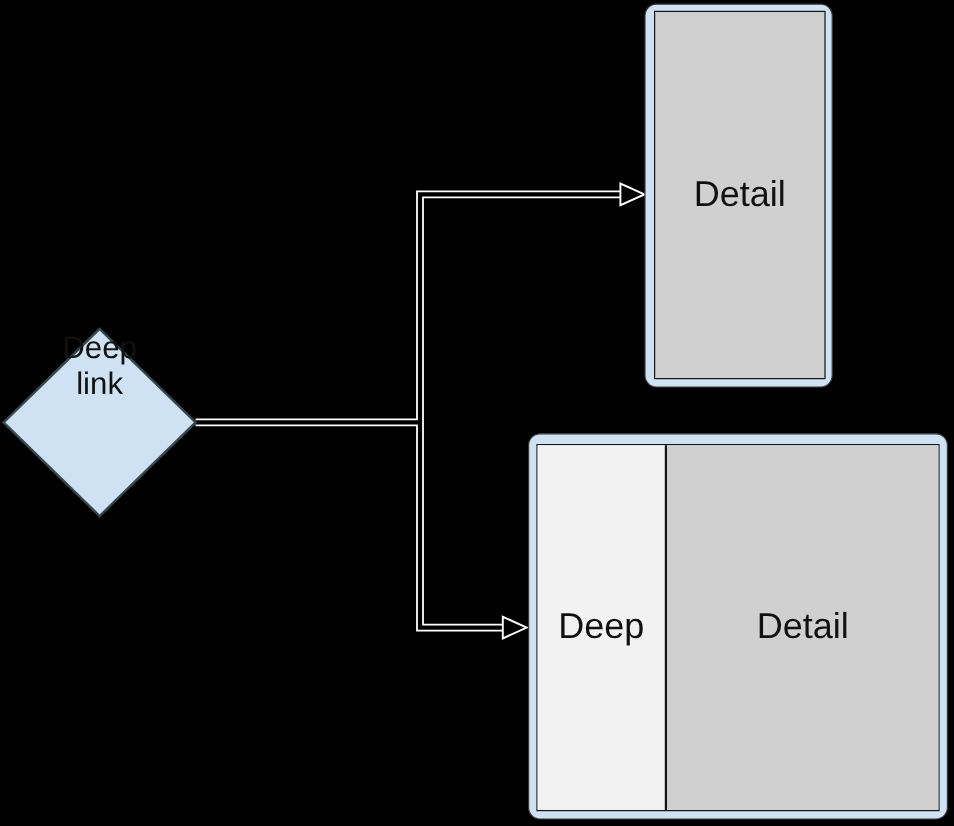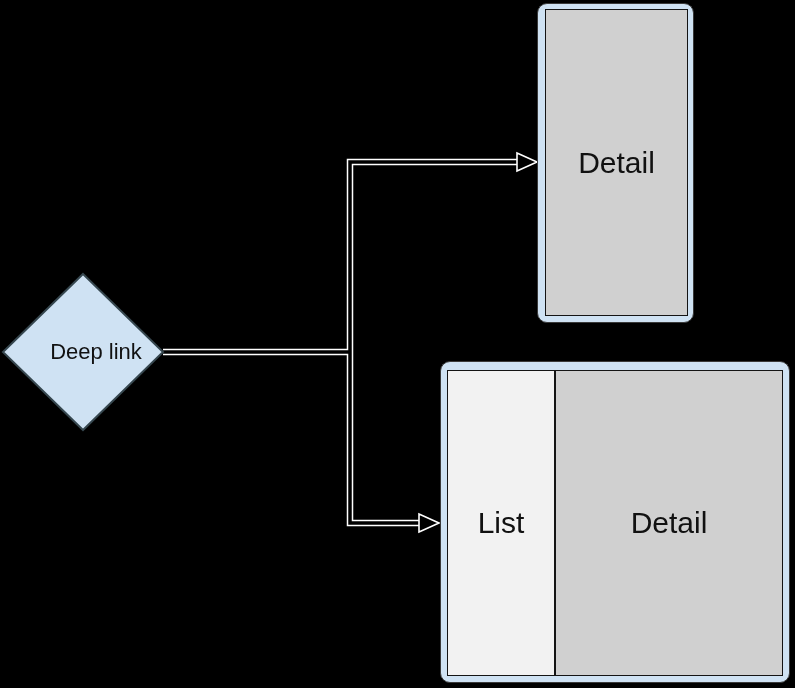--- a/index.html
+++ b/index.html
@@ -26,25 +26,25 @@
   .arrowhead { fill: var(--background, #000); stroke: var(--connector-halo, #fff); stroke-width: 1.6; }
 
   .diamond {
     fill: var(--node-fill, #cfe2f3);
     stroke: var(--node-border, #36474f);
     stroke-width: 2;
   }
 
   .deep-link-label {
     position: absolute;
-    left: 16px; top: 274px;
+    left: 3px; top: 274px;
     width: 160px; height: 156px;
-    display: flex; align-items: center; justify-content: center;
+    display: flex; justify-content: center;
     text-align: center;
-    font-size: 22px; line-height: 30px;
+    font-size: 26px; line-height: 30px;
   }
   .deep-link-label span { display: inline-block; width: 92px; }
 
   .portrait-frame {
     position: absolute;
     left: 537px; top: 3px;
     width: 157px; height: 320px;
     background: var(--node-fill, #cfe2f3);
     border: 1px solid var(--frame-border, #3a3a3a);
     border-radius: 10px;
@@ -111,21 +111,21 @@
 
   <div class="portrait-frame">
     <div class="portrait-inner">
       <span>Detail</span>
     </div>
   </div>
 
   <div class="landscape-frame">
     <div class="landscape-inner">
       <div class="list-pane">
-        <span>List</span>
+        <span>Deep</span>
       </div>
       <div class="detail-pane">
         <span>Detail</span>
       </div>
     </div>
   </div>
 
 </div>
 
 </body></html>

